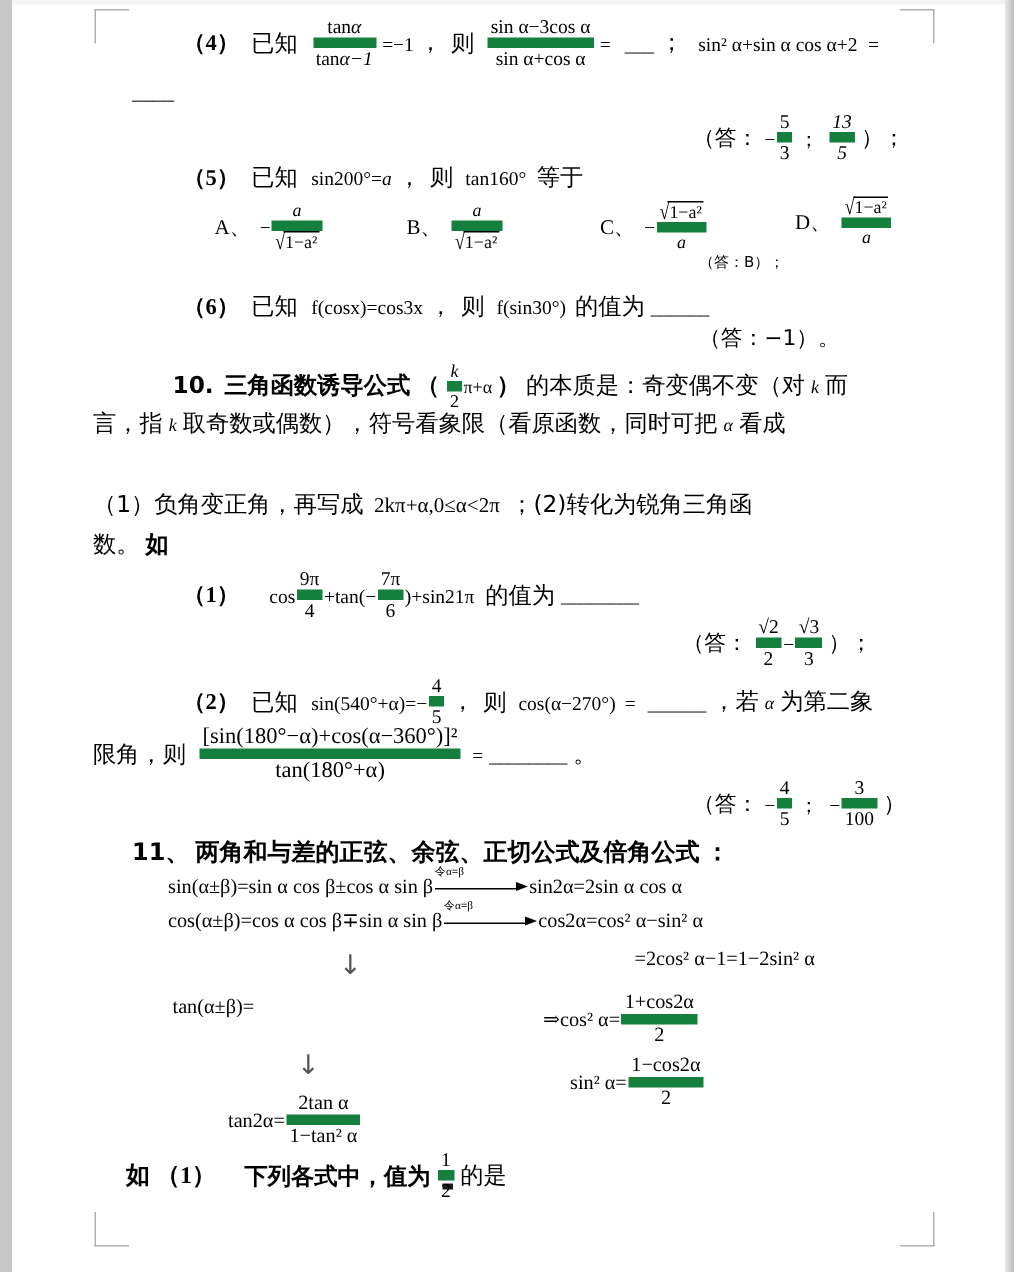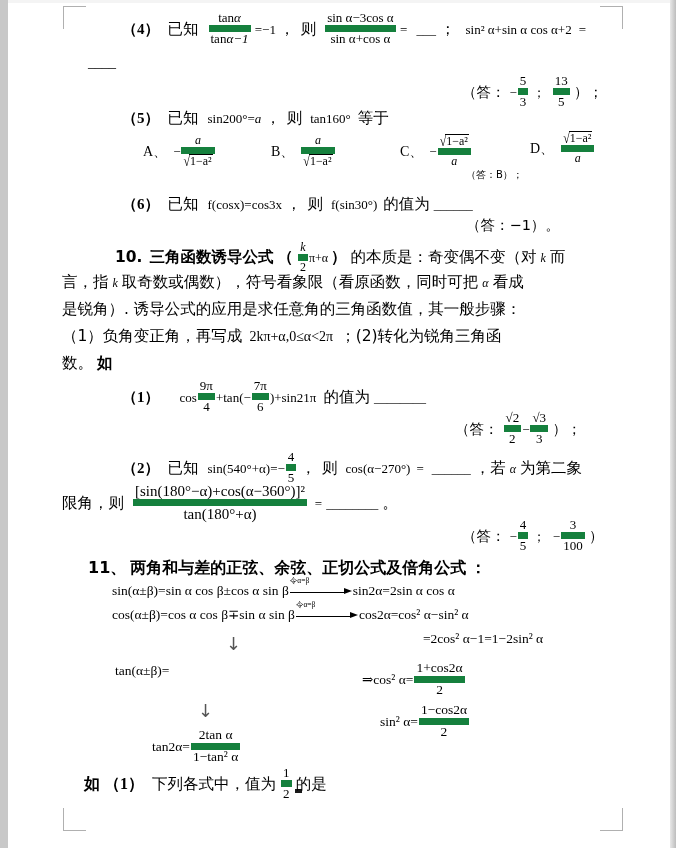--- a/index.html
+++ b/index.html
@@ -205,21 +205,21 @@
       <span class="math" style="margin-left:6px;">sin² α+sin α cos α+2</span>
       <span class="math" style="margin-left:3px;">=</span>
     </div>
     <div class="blk math" style="left:88px; top:55px; font-size:14px; letter-spacing:0;">____</div>
 
     <div class="blk" style="left:462px; top:76px;">
       <span class="body-cjk" style="font-size:14.5px;">（答：</span>
       <span class="math" style="font-size:13px;">
         <span>−</span><span class="frac"><span class="n">5</span><span class="d">3</span></span>
         <span class="body-cjk" style="font-size:13px;">；</span>
-        <span class="frac" style="margin-left:4px;"><span class="n">13</span><span class="d">5</span></span>
+        <span class="frac" style="margin-left:4px;font-style:italic;"><span class="n">13</span><span class="d">5</span></span>
       </span>
       <span class="body-cjk" style="font-size:14.5px;">）；</span>
     </div>
 
     <div class="blk" style="left:122px; top:108px;">
       <span class="num-lbl">（5）</span>
       <span class="body-cjk" style="margin-left:4px;">已知</span>
       <span class="math" style="margin-left:5px;"><span>sin200°</span><span>=</span><span class="mi">a</span></span>
       <span class="body-cjk">，</span>
       <span class="body-cjk" style="margin-left:2px;">则</span>
@@ -280,21 +280,20 @@
     </div>
 
     <div class="blk" style="left:62px; top:272px;">
       <span class="body-cjk">言，指</span>
       <span class="math mi" style="font-size:12px;">k</span>
       <span class="body-cjk">取奇数或偶数），符号看象限（看原函数，同时可把</span>
       <span class="math mi" style="font-size:12px;">α</span>
       <span class="body-cjk">看成</span>
     </div>
 
-    <div class="blk body-cjk" style="left:62px; top:299px;">是锐角）. 诱导公式的应用是求任意角的三角函数值，其一般步骤：</div>
 
     <div class="blk" style="left:62px; top:326px;">
       <span class="body-cjk">（1）负角变正角，再写成</span>
       <span class="math" style="font-size:14px; margin:0 3px;">2kπ+α,0≤α&lt;2π</span>
       <span class="body-cjk">；(2)转化为锐角三角函</span>
     </div>
 
     <div class="blk" style="left:62px; top:353px;">
       <span class="body-cjk">数。</span>
       <span class="body-cjk bold">如</span>
@@ -385,21 +384,21 @@
 
     <div class="downarrow" style="left:198px; top:700px;"><span>↓</span></div>
 
     <div class="blk math" style="left:152px; top:730px; font-size:13.5px;">
       <span>tan2α=</span><span class="frac"><span class="n">2tan α</span><span class="d">1−tan² α</span></span>
     </div>
 
     <div class="blk" style="left:84px; top:768px;">
       <span class="body-cjk bold" style="font-size:16px;">如</span>
       <span class="num-lbl" style="font-size:16px;">（1）</span>
-      <span class="body-cjk" style="margin-left:4px;">下列各式中，值为</span>
+      <span class="body-cjk" style="margin-left:15px;font-weight:bold;">下列各式中，值为</span>
       <span class="math" style="font-size:13px;">
         <span class="frac"><span class="n">1</span><span class="d">2</span></span>
       </span>
       <span class="body-cjk">的是</span>
     </div>
 
   </div>
 </div>
 
 </body></html>

